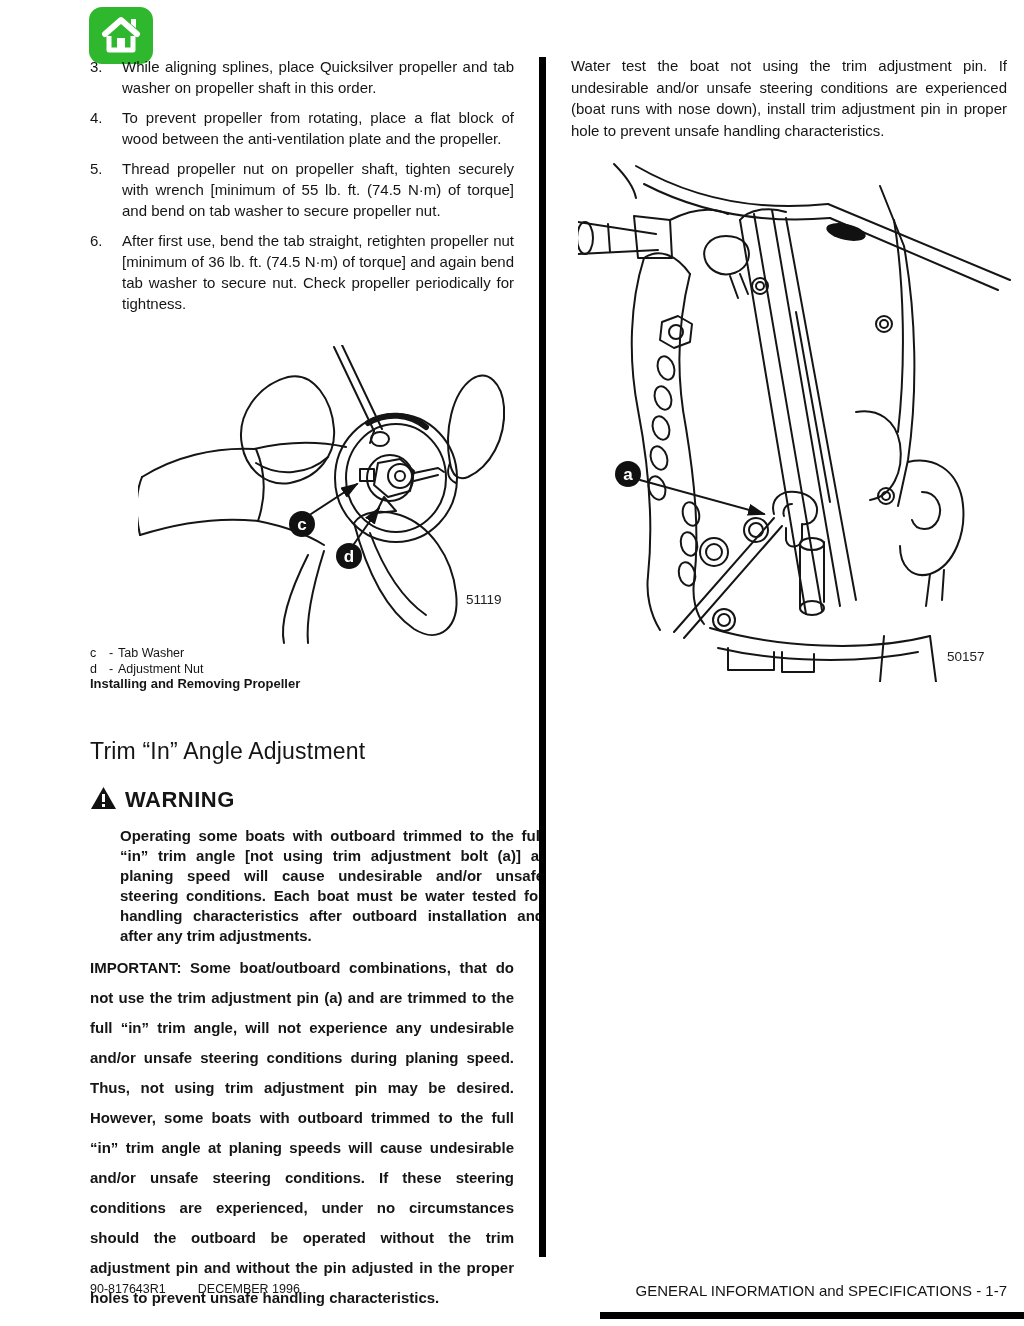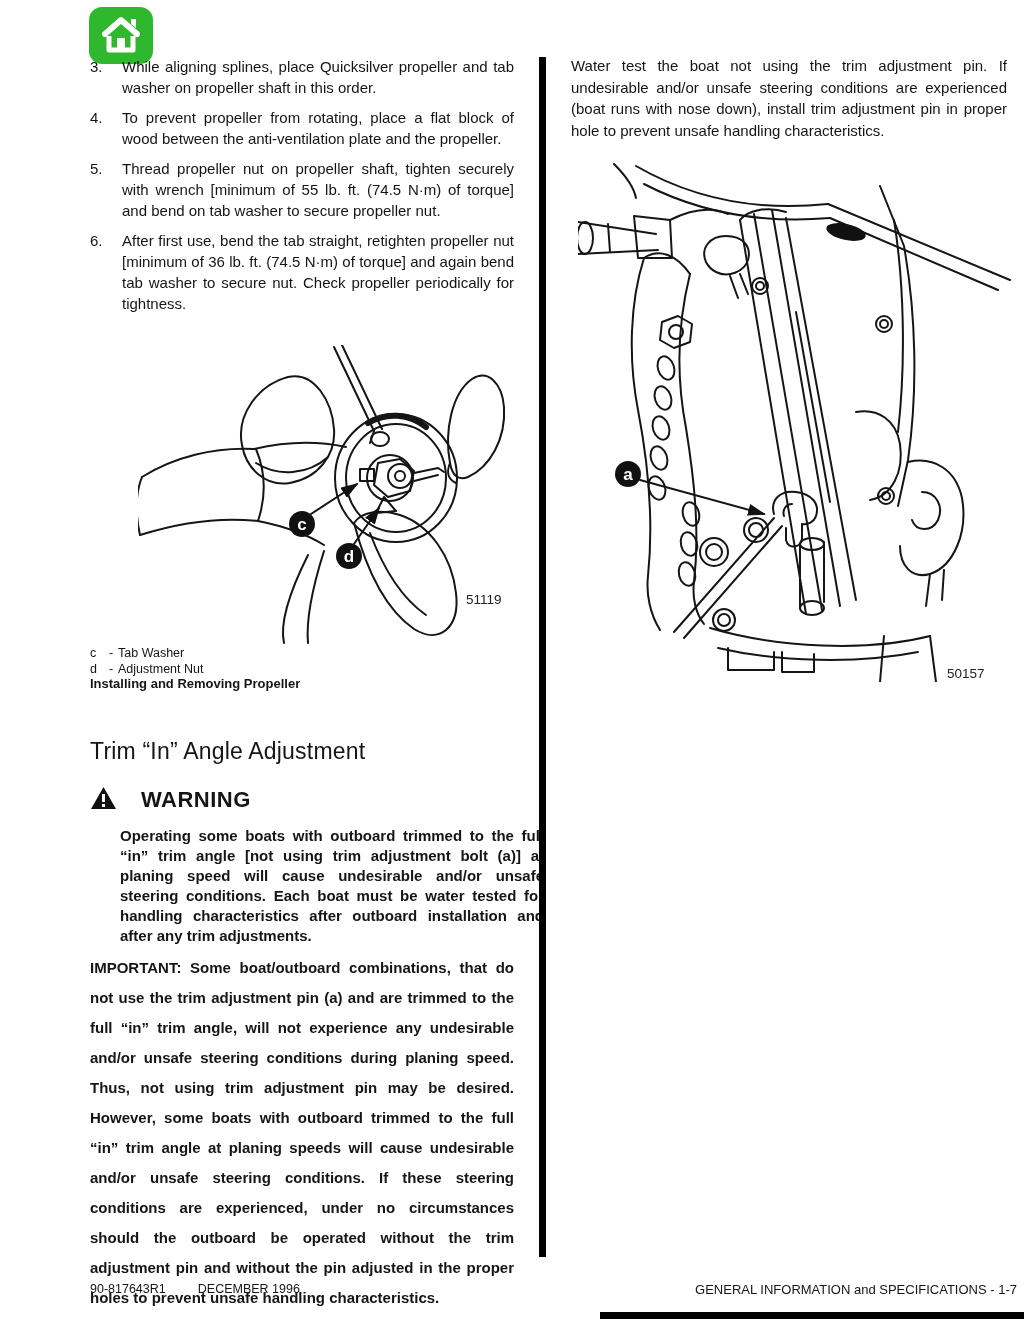--- a/index.html
+++ b/index.html
@@ -31,41 +31,41 @@
   .fig { pointer-events:none; }
   .fig-num { font-size:13.5px; color:#222; }
 
   .legend { left:90px; top:645px; font-size:12.5px; line-height:16px; }
   .legend-row .key { display:inline-block; width:14px; }
   .legend-row .sep { display:inline-block; width:14px; text-align:center; }
   .fig-caption { left:90px; top:676px; font-size:13px; font-weight:bold; }
 
   .trim-heading { left:90px; top:738px; font-size:23px; font-weight:normal; letter-spacing:0.2px; }
 
-  .warn-head { left:90px; top:786px; display:flex; align-items:center; gap:24px; }
+  .warn-head { left:90px; top:786px; display:flex; align-items:center; gap:8px; }
   .warn-head .lbl { font-size:22px; font-weight:bold; letter-spacing:0.5px; }
   .warn-body {
     left:90px; top:826px; width:424px;
     font-size:15px; font-weight:bold; line-height:20px; text-align:justify;margin-left:30px;
   }
   .important {
     left:90px; top:953px; width:424px;
     font-size:15px; font-weight:bold; line-height:30px; text-align:justify;
   }
 
   .divider { left:539px; top:57px; width:7px; height:1200px; background:#000; }
 
   .right-par {
     left:571px; top:55px; width:436px;
     font-size:15px; line-height:21.5px; text-align:justify;
   }
 
   .footer-left { left:90px; top:1282px; font-size:12.5px; }
   .footer-left .date { margin-left:32px; }
-  .footer-right { right:7px; top:1282px; font-size:13px; }
+  .footer-right { right:17px; top:1282px; font-size:15px; }
   .bottom-bar { left:600px; top:1312px; width:424px; height:7px; background:#000; }
 
   svg .ln { fill:none; stroke:#151515; stroke-width:2; stroke-linecap:round; stroke-linejoin:round; }
   svg .thick { stroke-width:6; }
   svg .callout { fill:#111; stroke:none; }
   svg .callout-letter {
     fill:#fff; font-family:"Liberation Sans", sans-serif;
     font-size:17px; font-weight:bold; text-anchor:middle;
   }
 </style>
@@ -273,19 +273,19 @@
       <path class="ln" d="M306,474 L302,520 M352,474 L358,520"></path>
     </g>
 
     <g>
       <path class="ln" d="M62,318 L186,352" marker-end="url(#ah2)"></path>
       <circle class="callout" cx="50" cy="312" r="13"></circle>
       <text class="callout-letter" x="50" y="318">a</text>
     </g>
   </svg>
 </div>
-<span class="abs fig-num" style="left:947px; top:666px;text-align:right;">50157</span>
+<span class="abs fig-num" style="left:947px; top:649px;text-align:right;">50157</span>
 
 <div class="abs footer-left">
   <span>90-817643R1</span><span class="date">DECEMBER 1996</span>
 </div>
 <div class="abs footer-right">GENERAL INFORMATION and SPECIFICATIONS - 1-7</div>
 <div class="abs bottom-bar"></div>
 
 </body></html>

